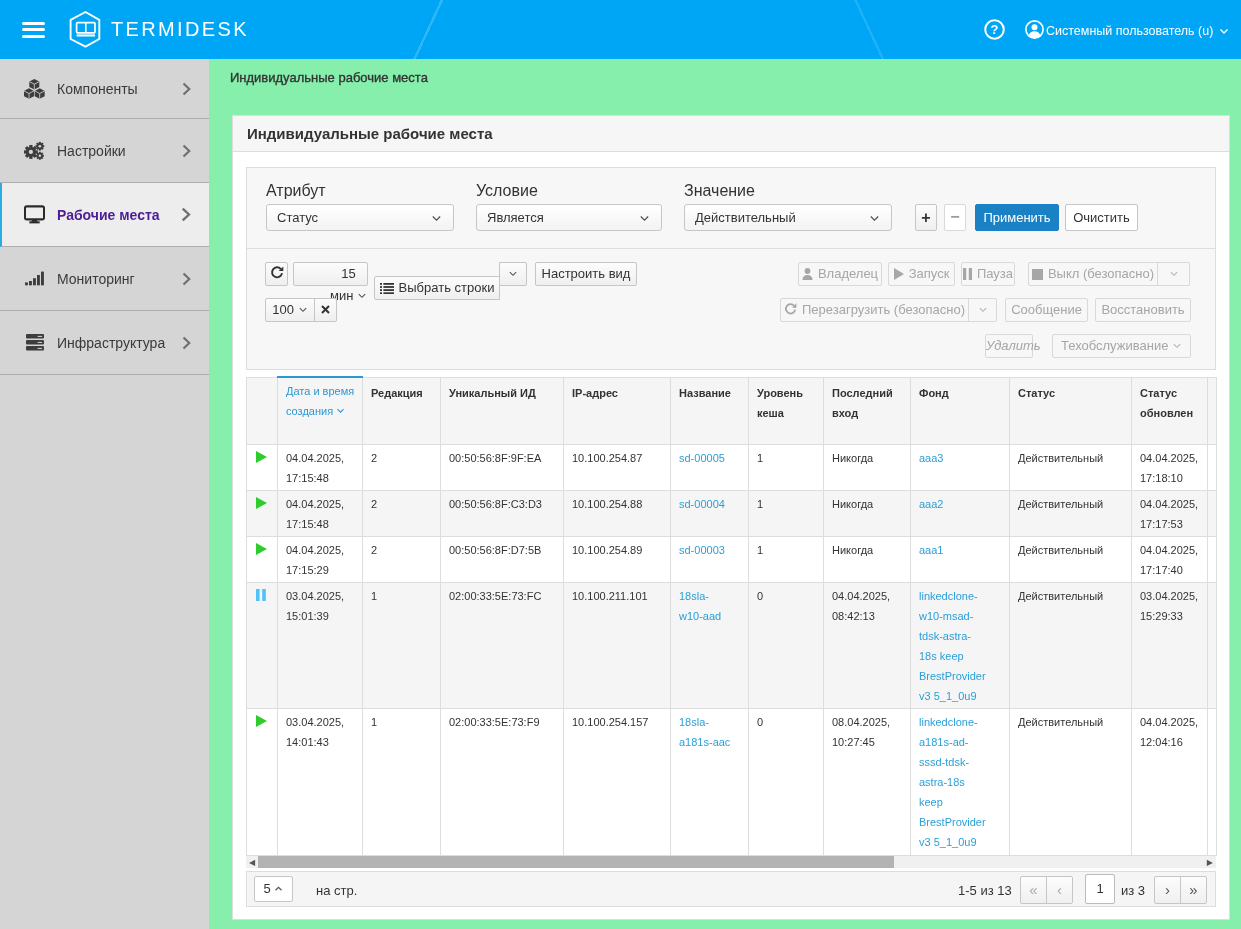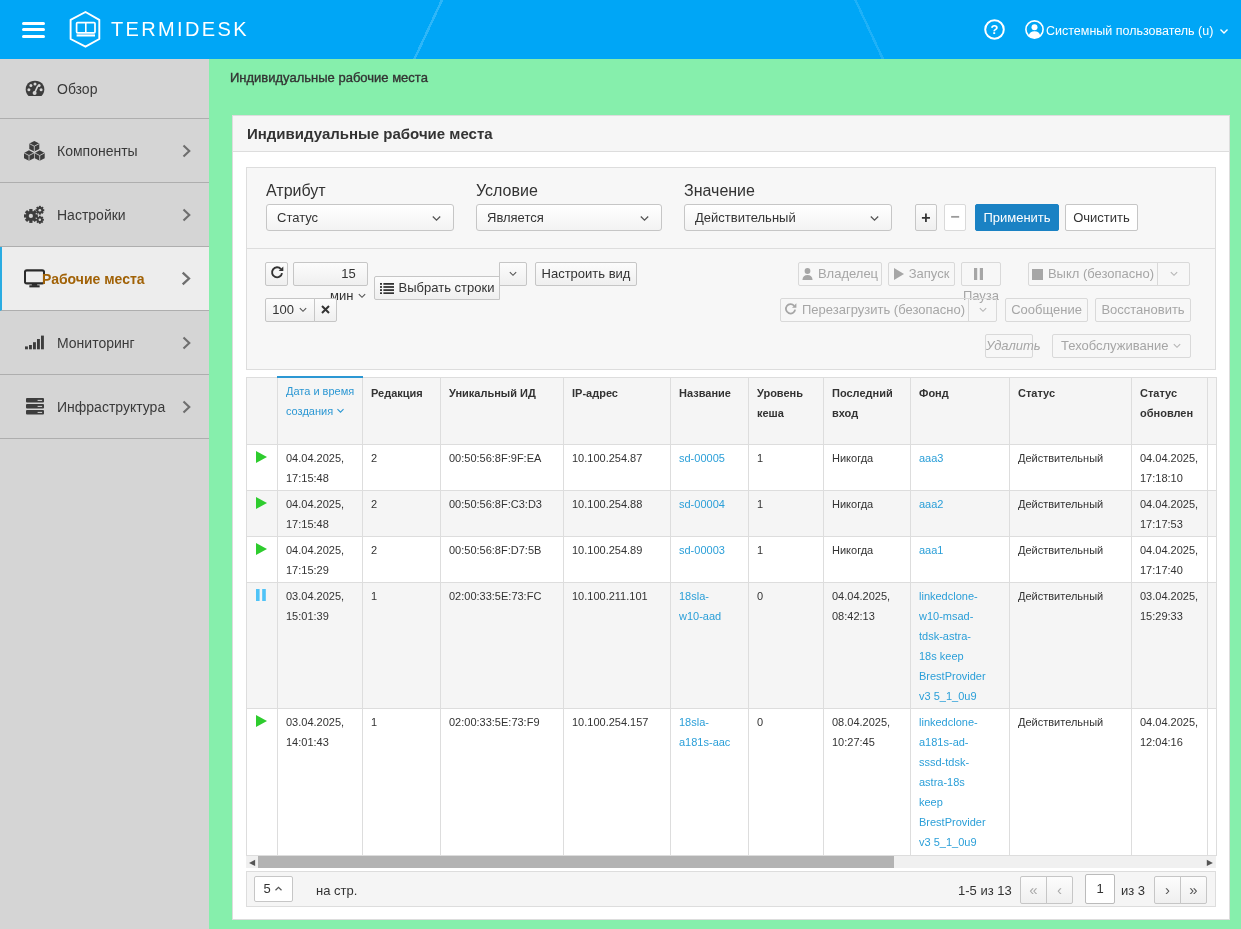--- a/index.html
+++ b/index.html
@@ -25,21 +25,21 @@
 
 .sidebar { position:absolute; left:0; top:59px; width:209px; height:870px; background:#d5d5d5; }
 .snav { list-style:none; }
 .snav li { position:relative; height:64px; border-bottom:1px solid #aeaeae; display:flex; align-items:center; }
 .snav li:first-child { height:60px; }
 .snav li .sico { position:absolute; left:24px; width:21px; height:21px; display:flex; align-items:center; justify-content:center; }
 .snav li .slabel { position:absolute; left:57px; font-size:14px; color:#3a3a3a; }
 .snav li .schev { position:absolute; right:18px; color:#6e6e6e; }
 .snav li.active { background:#ededed; border-left:2px solid #2aace2; }
 .snav li.active .sico { left:22px; }
-.snav li.active .slabel { left:40px; font-weight:bold; color:#a16207; }
+.snav li.active .slabel { left:55px; font-weight:bold; color:#4c1d95; }
 .schev svg { display:block; }
 
 
 .main { position:absolute; left:209px; top:59px; width:1032px; height:870px; background:#86efac; }
 .breadcrumb { padding:11px 0 0 21px; font-weight:normal; font-size:13px; color:#333; -webkit-text-stroke:0.35px #333; }
 .card { position:absolute; left:23px; top:56px; width:998px; height:805px; background:#fff; border:1px solid #ddd; }
 .card-title { height:36px; background:#f6f6f6; border-bottom:1px solid #ddd; line-height:36px; padding-left:14px; font-size:15px; font-weight:bold; color:#333; }
 .card-body { position:relative; padding:15px 14px 0 13px; }
 
 
@@ -109,35 +109,20 @@
     <circle cx="9.5" cy="7.3" r="3" fill="#fff"></circle>
     <path d="M3.6 15.8 C4.4 12.6 6.6 11.3 9.5 11.3 C12.4 11.3 14.6 12.6 15.4 15.8 A 8.6 8.6 0 0 1 3.6 15.8 Z" fill="#fff"></path>
   </svg>
   <div class="user-name">Системный пользователь (u) <svg width="10" height="7" viewBox="0 0 10 7" style="margin-left:2px">
         <path d="M1.5 1.5 L5 5 L8.5 1.5" stroke="#fff" stroke-width="1.4" fill="none"></path>
       </svg></div>
 </div>
 
 <div class="sidebar">
   <ul class="snav">
-    <li>
-        <span class="sico">
-      <svg width="20" height="17" viewBox="0 0 20 17">
-            <path d="M10 0.8 C4 0.8 0.7 4.9 0.7 9.3 C0.7 11.9 1.7 14.2 3.5 15.9 L16.5 15.9 C18.3 14.2 19.3 11.9 19.3 9.3 C19.3 4.9 16 0.8 10 0.8 Z" fill="#3d3d3d"></path>
-            <circle cx="3.9" cy="9.8" r="1.5" fill="#d5d5d5"></circle>
-            <circle cx="5.9" cy="5.6" r="1.5" fill="#d5d5d5"></circle>
-            <circle cx="10" cy="3.9" r="1.5" fill="#d5d5d5"></circle>
-            <circle cx="14.1" cy="5.6" r="1.5" fill="#d5d5d5"></circle>
-            <circle cx="16.1" cy="9.8" r="1.5" fill="#d5d5d5"></circle>
-            <path d="M9.6 12.9 L12.6 6.4" stroke="#d5d5d5" stroke-width="1.6" stroke-linecap="round"></path>
-            <circle cx="9.6" cy="12.9" r="2" fill="#d5d5d5"></circle>
-          </svg>
-    </span>
-        <span class="slabel">Обзор</span>
-      </li>
     <li>
         <span class="sico">
       <svg width="21" height="20" viewBox="0 0 21 20">
             <g transform="translate(5.3,0)">
               <path d="M5 0 L10 2.6 L10 7.9 L5 10.5 L0 7.9 L0 2.6 Z" fill="#3d3d3d"></path>
               <path d="M0 2.6 L5 5.2 L10 2.6 M5 5.2 L5 10.5" stroke="#c9c9c9" stroke-width=".9" fill="none"></path>
             </g>
             <g transform="translate(0,9.3)">
               <path d="M5 0 L10 2.6 L10 7.9 L5 10.5 L0 7.9 L0 2.6 Z" fill="#3d3d3d"></path>
               <path d="M0 2.6 L5 5.2 L10 2.6 M5 5.2 L5 10.5" stroke="#c9c9c9" stroke-width=".9" fill="none"></path>
@@ -302,21 +287,21 @@
             </svg></span>
         <span class="btn tbtn" style="left:288px; top:94px; width:102px;">Настроить вид</span>
 
         <span class="btn tbtn dis" style="left:551px; top:94px; width:84px;"><svg class="ic" width="11" height="12" viewBox="0 0 11 12" fill="#a6a6a6">
               <circle cx="5.5" cy="3" r="2.9"></circle>
               <path d="M.4 12 C.6 8.6 2.6 6.9 5.5 6.9 C8.4 6.9 10.4 8.6 10.6 12 Z"></path>
             </svg>Владелец</span>
         <span class="btn tbtn dis" style="left:641px; top:94px; width:67px;"><svg class="ic" width="10" height="12" viewBox="0 0 10 12" fill="#a6a6a6">
               <path d="M0 0 L10 6 L0 12 Z"></path>
             </svg>Запуск</span>
-        <span class="btn tbtn dis" style="left:714px; top:94px; width:40px;"><svg class="ic" width="9" height="12" viewBox="0 0 9 12" fill="#a6a6a6">
+        <span class="btn tbtn dis" style="left:714px; top:94px; width:54px;"><svg class="ic" width="9" height="12" viewBox="0 0 9 12" fill="#a6a6a6">
               <rect x="0" y="0" width="3.2" height="12"></rect>
               <rect x="5.8" y="0" width="3.2" height="12"></rect>
             </svg>Пауза</span>
         <span class="btn tbtn dis" style="left:781px; top:94px; width:130px; border-radius:2px 0 0 2px;"><svg class="ic" width="11" height="11" viewBox="0 0 11 11" fill="#a6a6a6">
               <rect width="11" height="11"></rect>
             </svg>Выкл (безопасно)</span>
         <span class="btn tbtn dis" style="left:910px; top:94px; width:33px; border-radius:0 2px 2px 0;"><svg width="10" height="6" viewBox="0 0 11 7" style="vertical-align:1px">
               <path d="M1.8 1.3 L5.5 5 L9.2 1.3" stroke="#b5b5b5" stroke-width="1.3" fill="none"></path>
             </svg></span>
 

